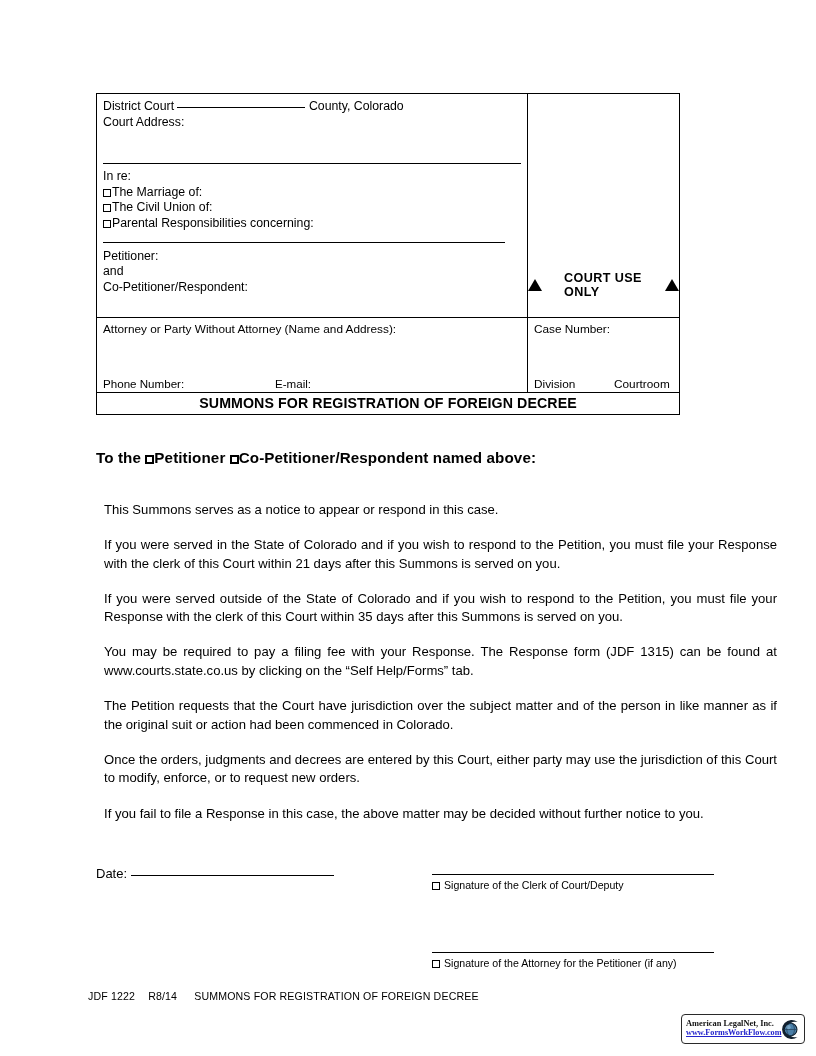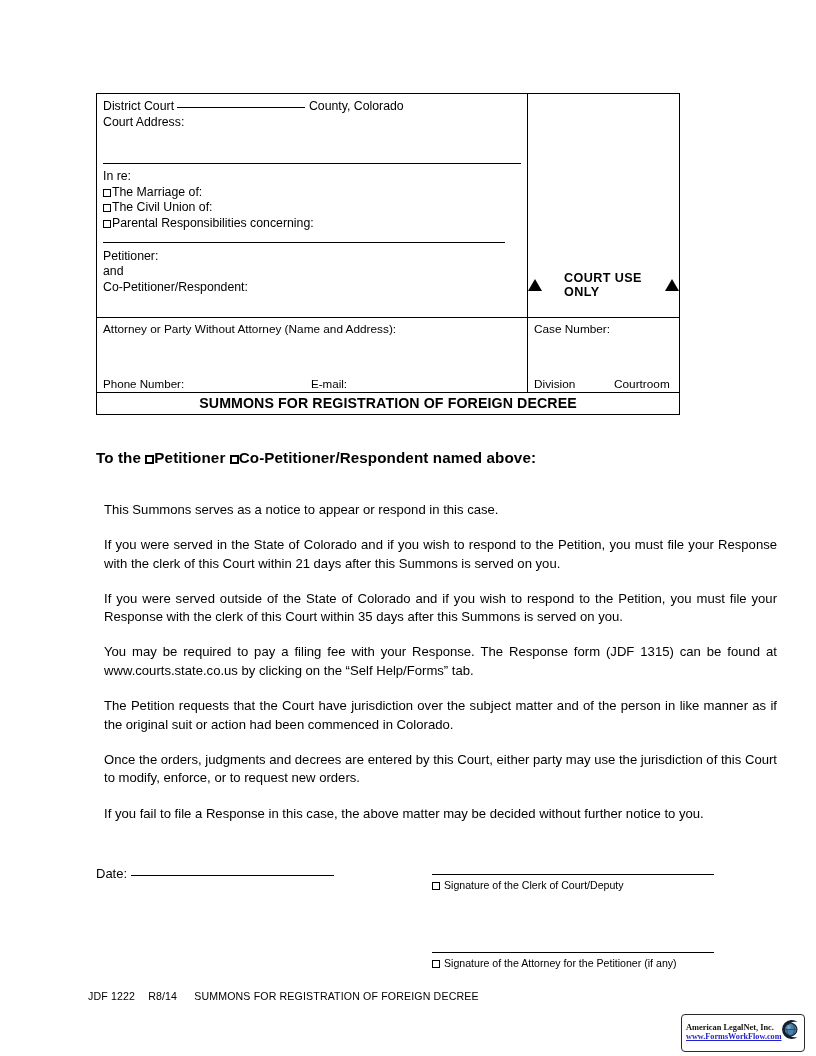--- a/index.html
+++ b/index.html
@@ -117,21 +117,21 @@
     position: relative;
   }
   .atty-rows {
     position: absolute;
     left: 6px;
     right: 6px;
     bottom: 1px;
     font-size: 11.6px;
     line-height: 14.4px;
   }
-  .atty-rows .r { display: flex; gap: 36px; }
+  .atty-rows .r { display: flex; }
   .atty-rows .c1 { width: 172px; }
 
   .division-row {
     position: absolute;
     left: 6px;
     bottom: 1px;
     font-size: 11.8px;
     line-height: 14.4px;
     display: flex;
   }
@@ -229,21 +229,21 @@
   }
   .footer .sp1 { display: inline-block; width: 13px; }
   .footer .sp2 { display: inline-block; width: 17px; }
 
   
   .logo {
     position: absolute;
     left: 681px;
     top: 1014px;
     width: 124px;
-    height: 38px;
+    height: 30px;
     border: 1.2px solid #2a2a2a;
     border-radius: 4px;
     background: #ffffff;
     box-sizing: border-box;
     display: flex;
     align-items: center;
     overflow: hidden;
   }
   .logo-text {
     padding-left: 4px;

